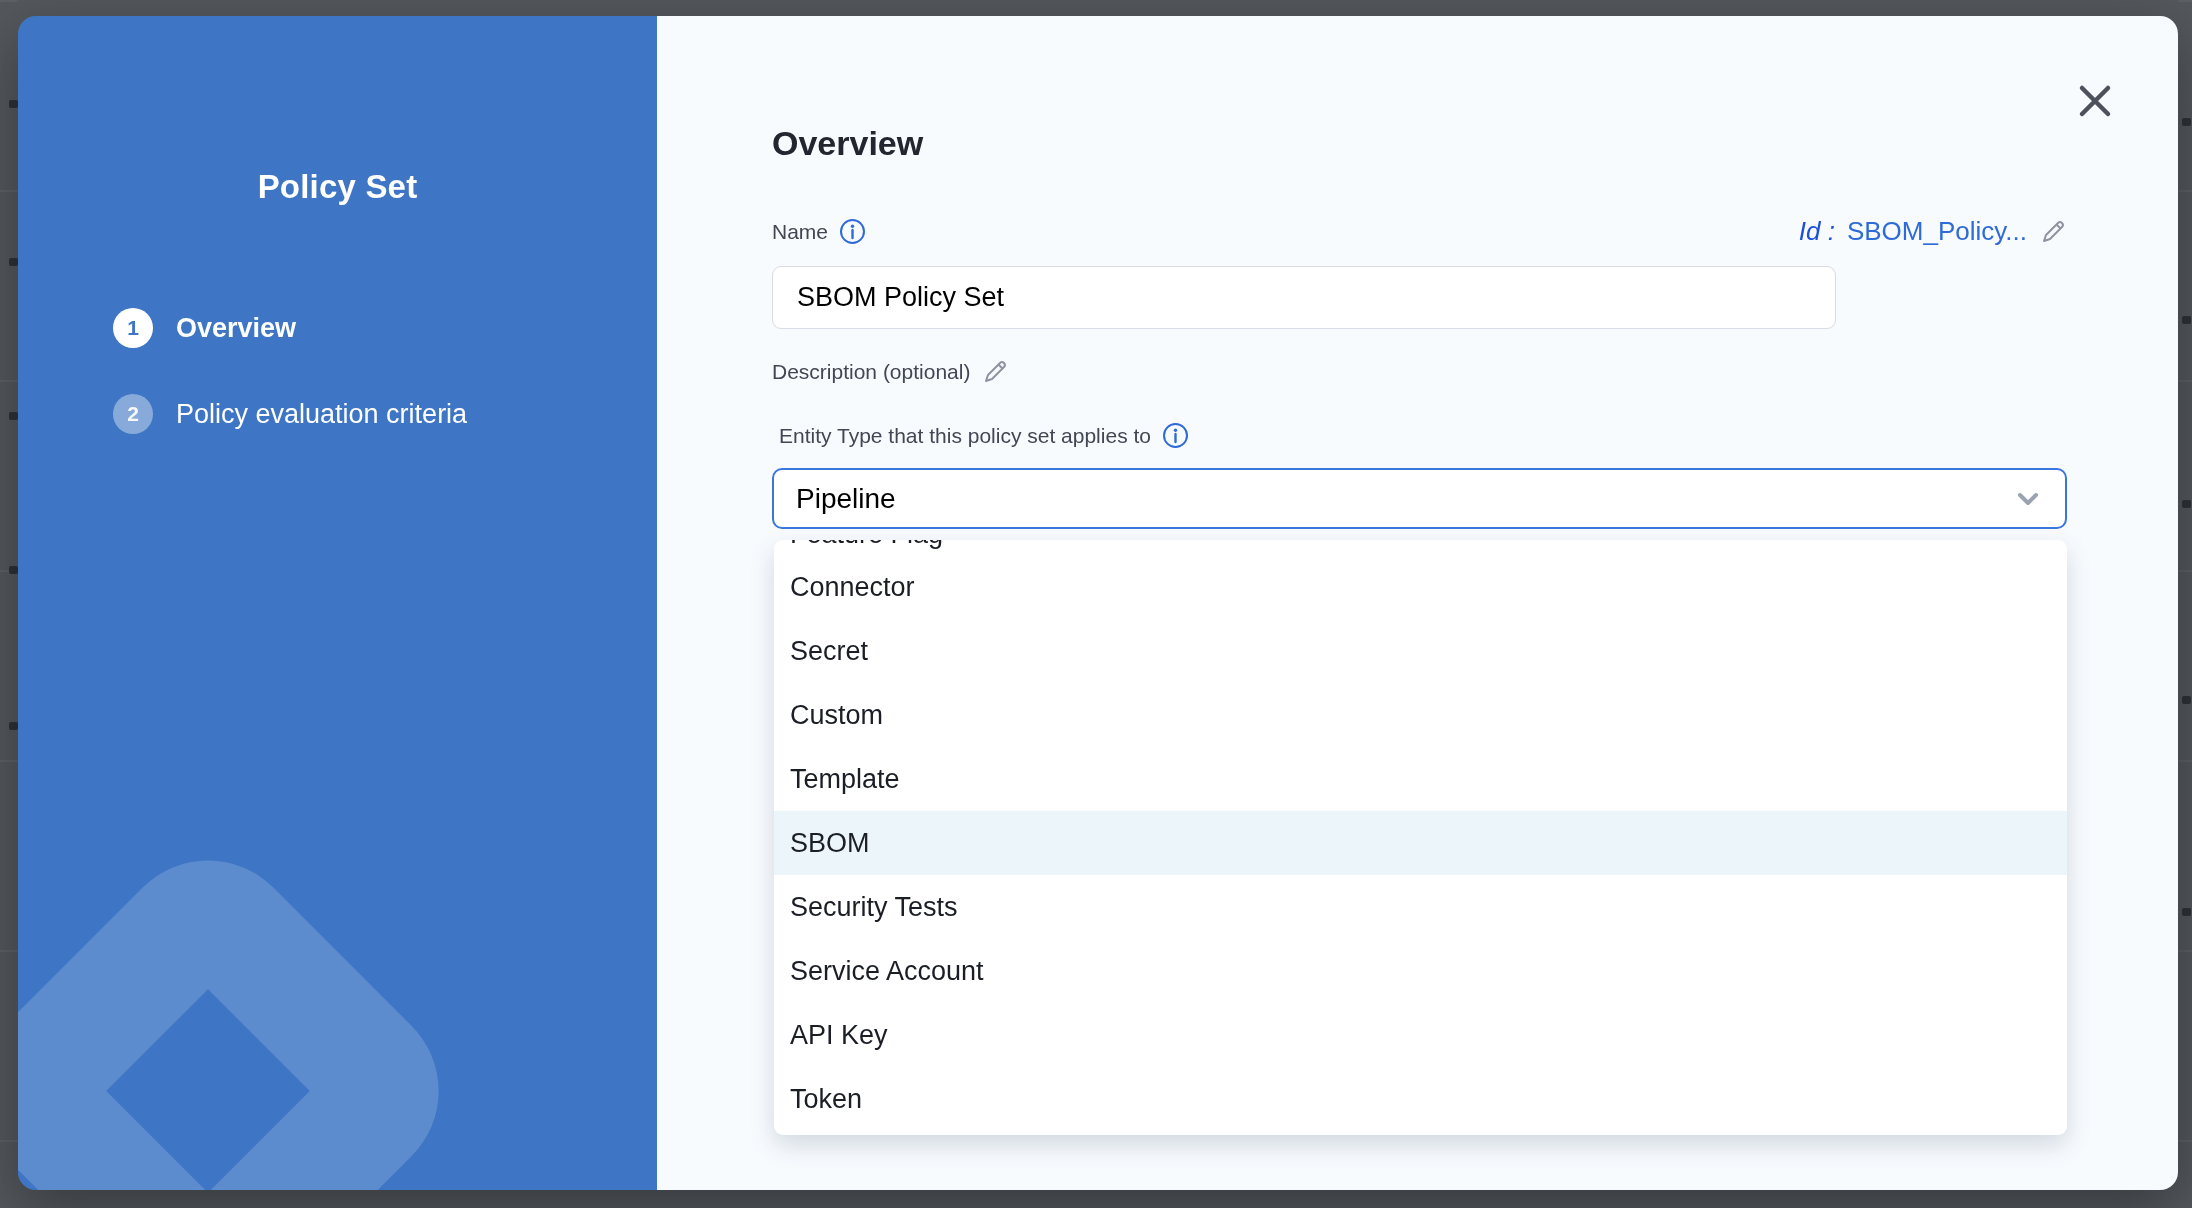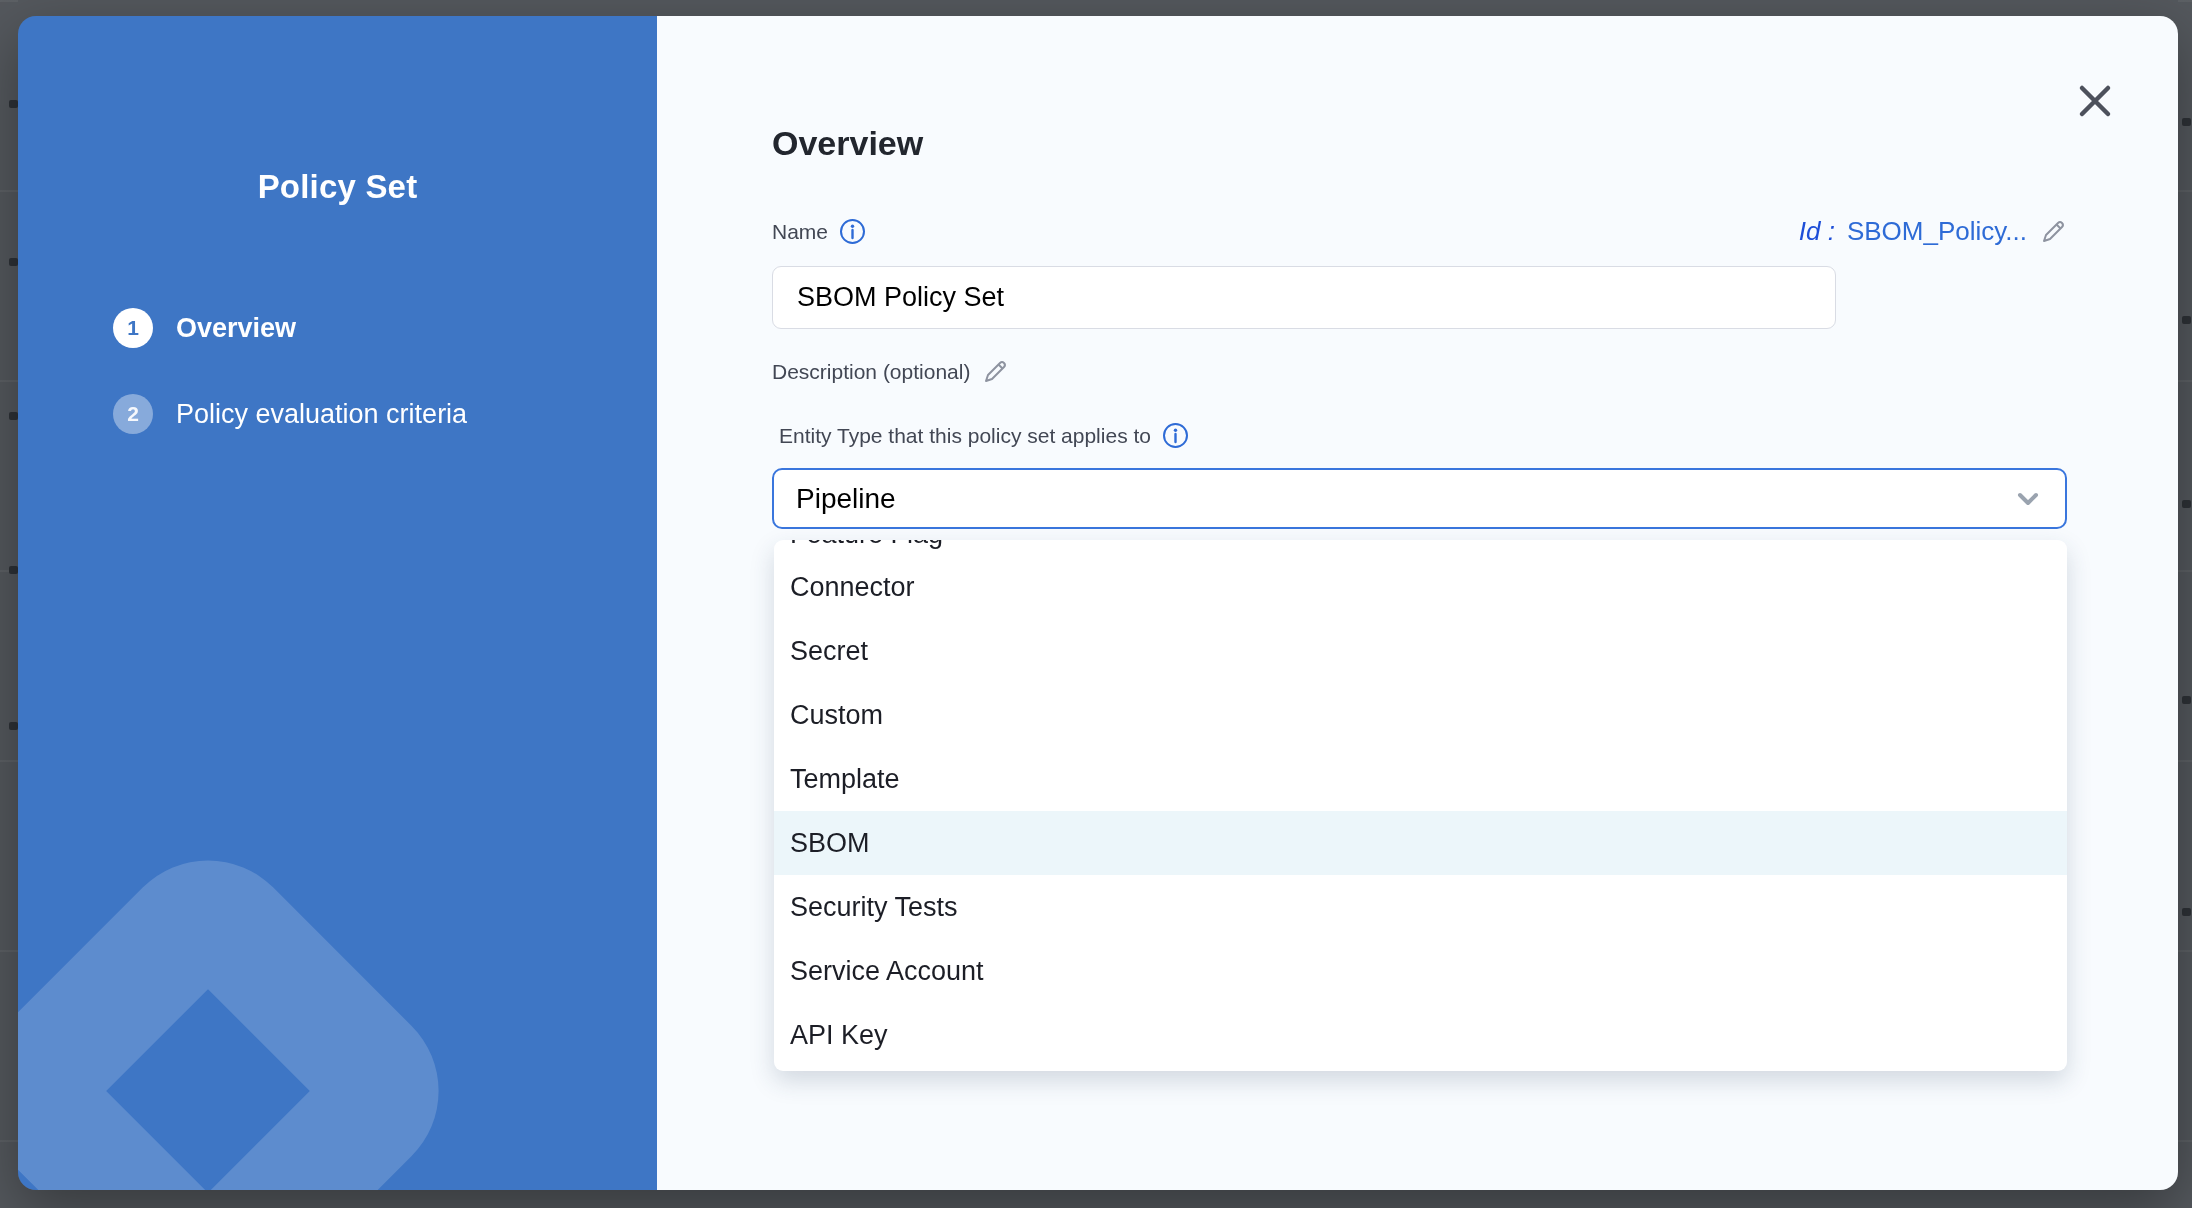--- a/index.html
+++ b/index.html
@@ -165,17 +165,18 @@
           <span>Feature Flag</span>
         </div>
       <div class="option">Connector</div>
           <div class="option">Secret</div>
           <div class="option">Custom</div>
           <div class="option">Template</div>
           <div class="option selected">SBOM</div>
           <div class="option">Security Tests</div>
           <div class="option">Service Account</div>
           <div class="option">API Key</div>
+          <div class="option">Token</div>
         </div>
 
     </div>
   </div>
 </div>
 
 </body></html>

